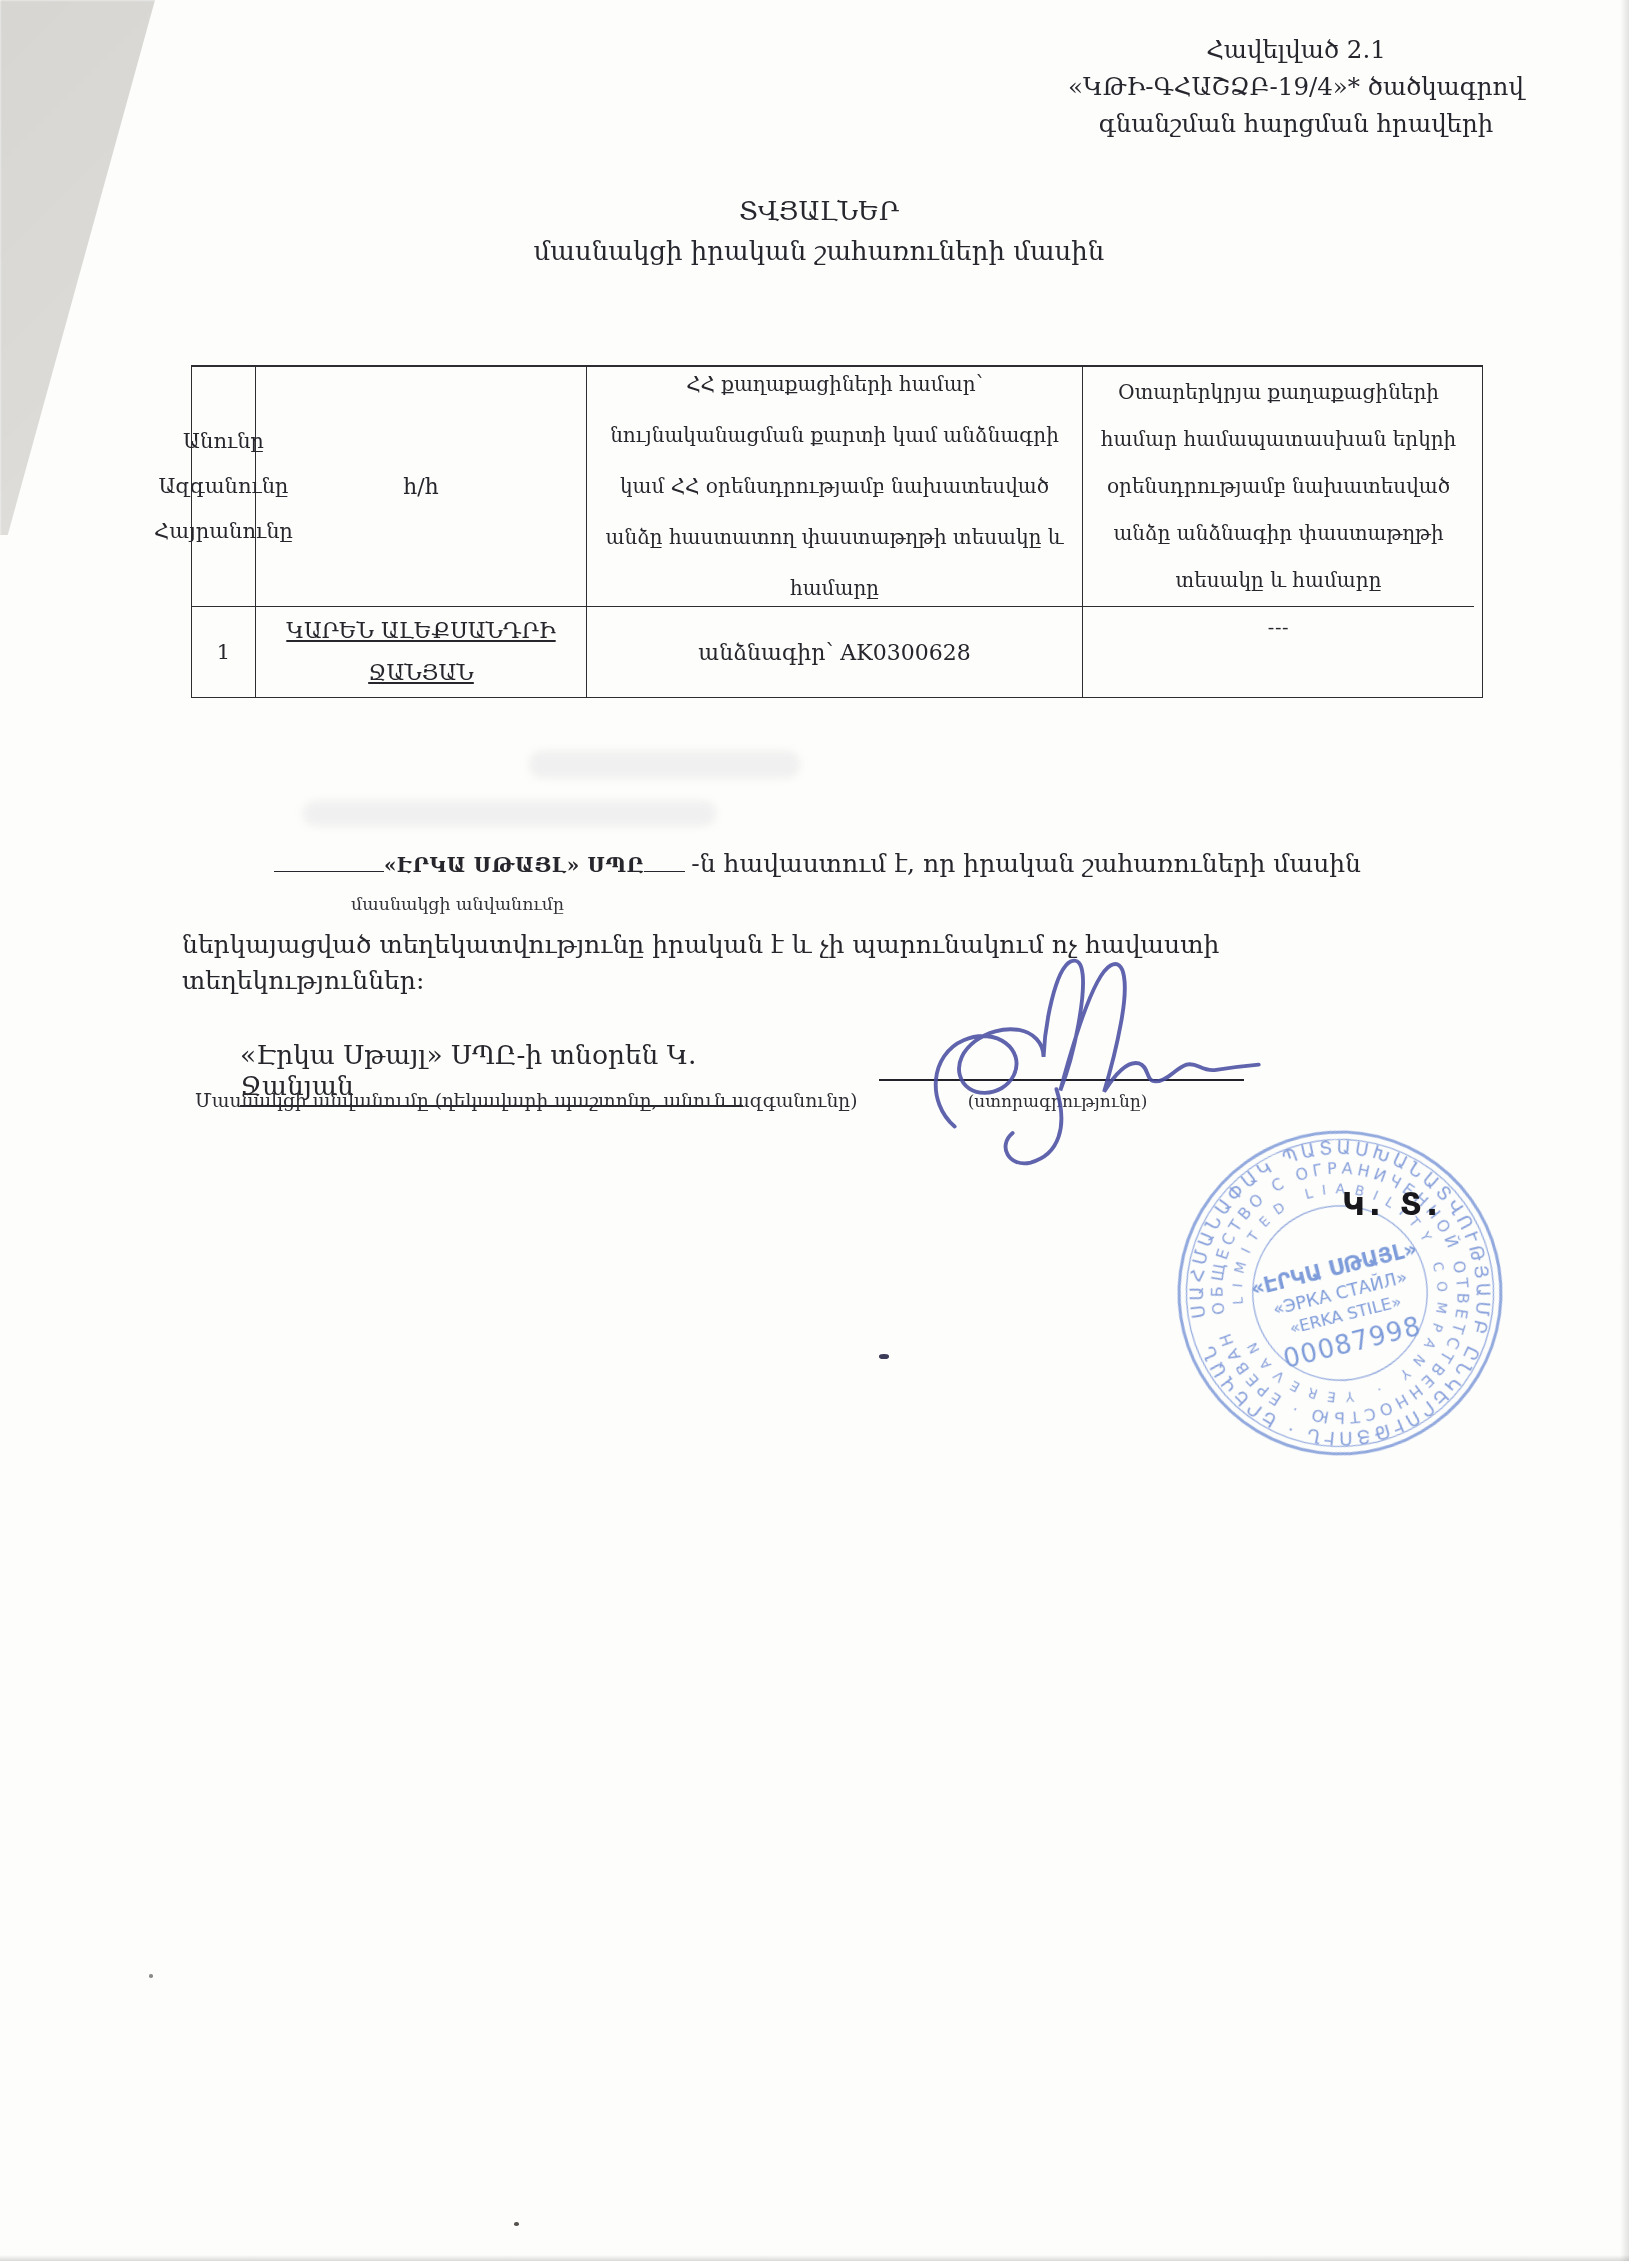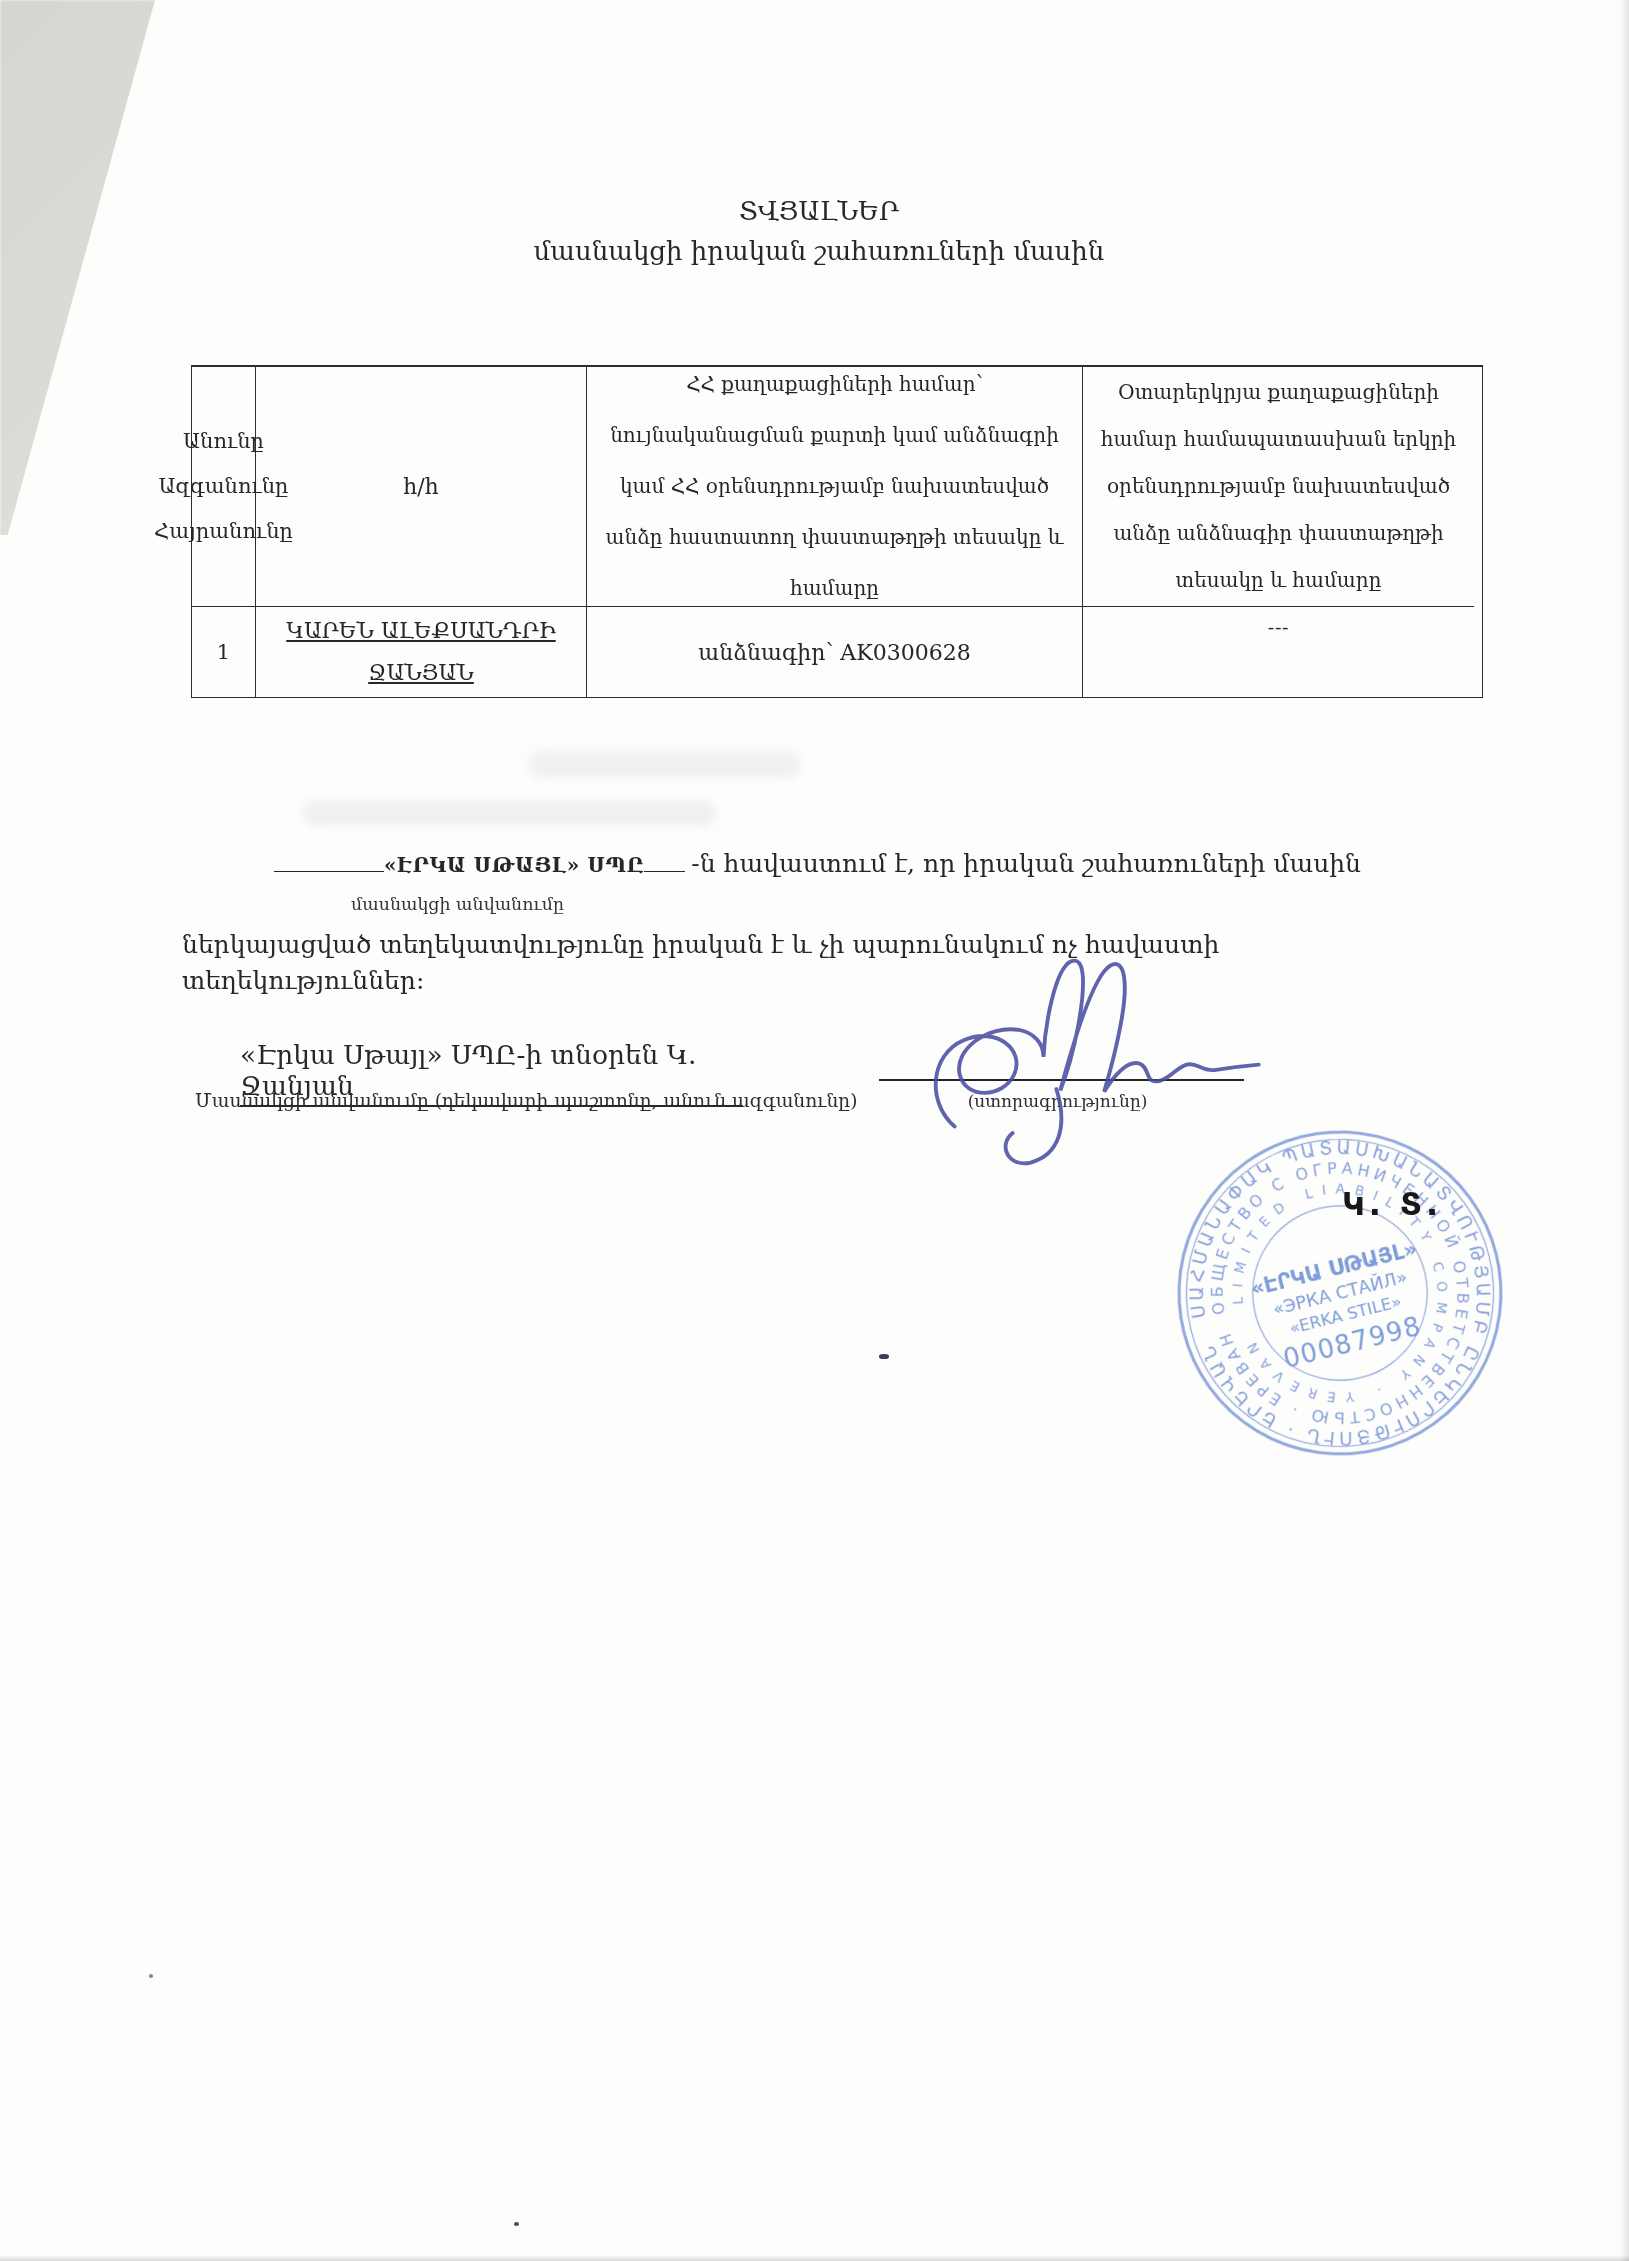--- a/index.html
+++ b/index.html
@@ -111,20 +111,25 @@
 
   <div class="corner-wedge"></div>
   <div class="edge-right"></div>
   <div class="edge-bottom"></div>
   <div class="ghost ghost1"></div>
   <div class="ghost ghost2"></div>
   <div class="speck speck-dash"></div>
   <div class="speck speck-dot1"></div>
   <div class="speck speck-dot2"></div>
 
+  <div class="appendix">
+    <div>Հավելված 2.1</div>
+    <div>«ԿԹԻ-ԳՀԱՇՁԲ-19/4»* ծածկագրով</div>
+    <div>գնանշման հարցման հրավերի</div>
+  </div>
 
   <div class="doc-title">
     <div>ՏՎՅԱԼՆԵՐ</div>
     <div>մասնակցի իրական շահառուների մասին</div>
   </div>
 
   <div class="btable">
     <div class="tcell th-name">
       <span>Անունը Ազգանունը</span>
       <span>Հայրանունը</span>

